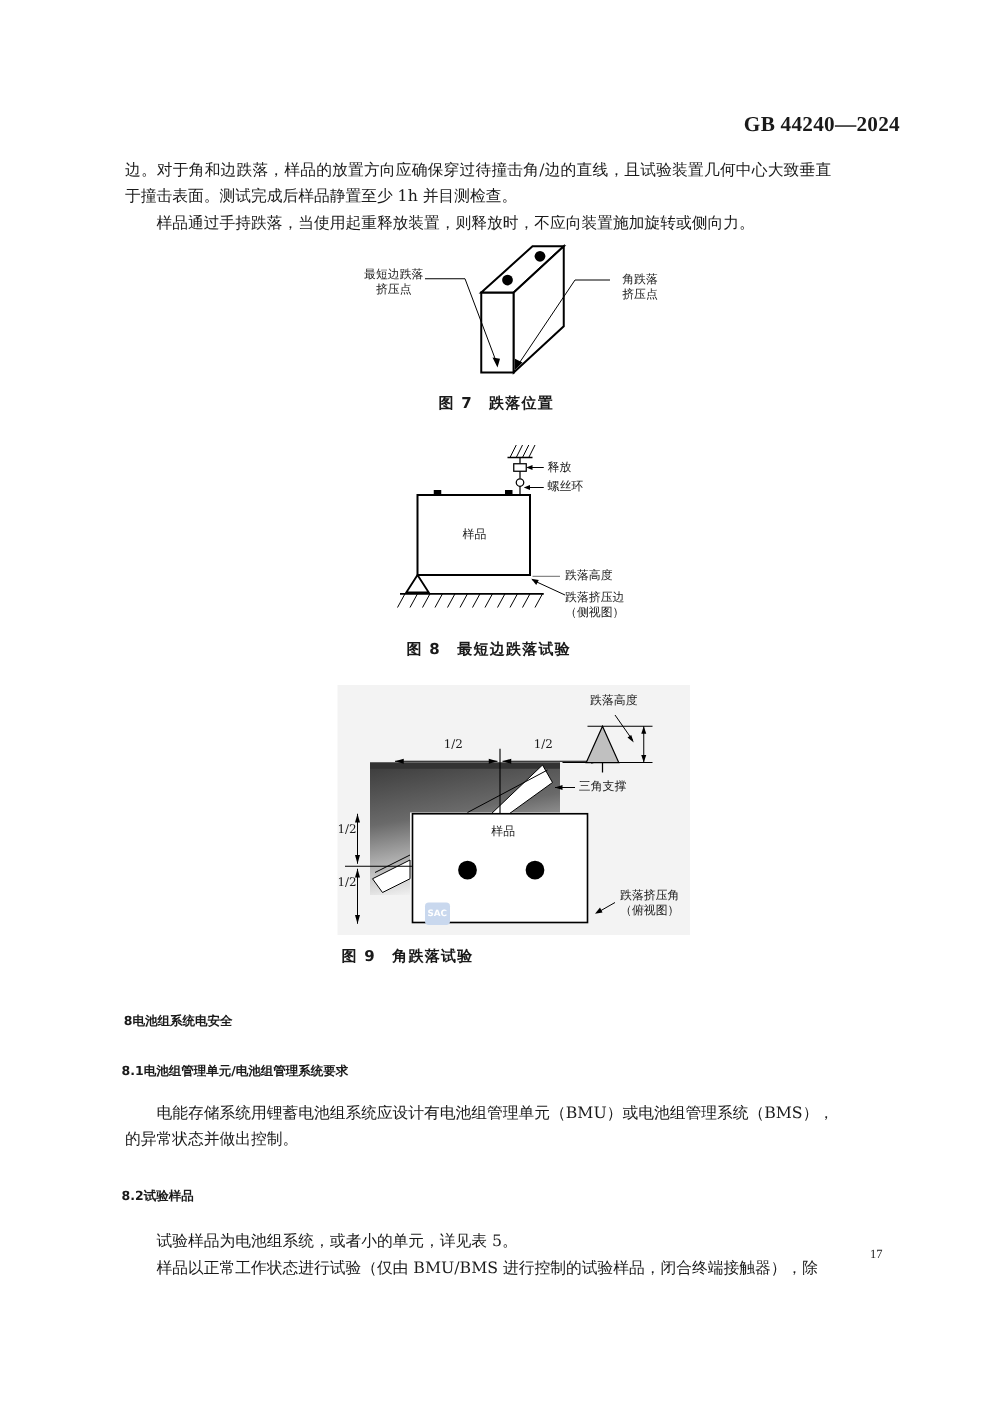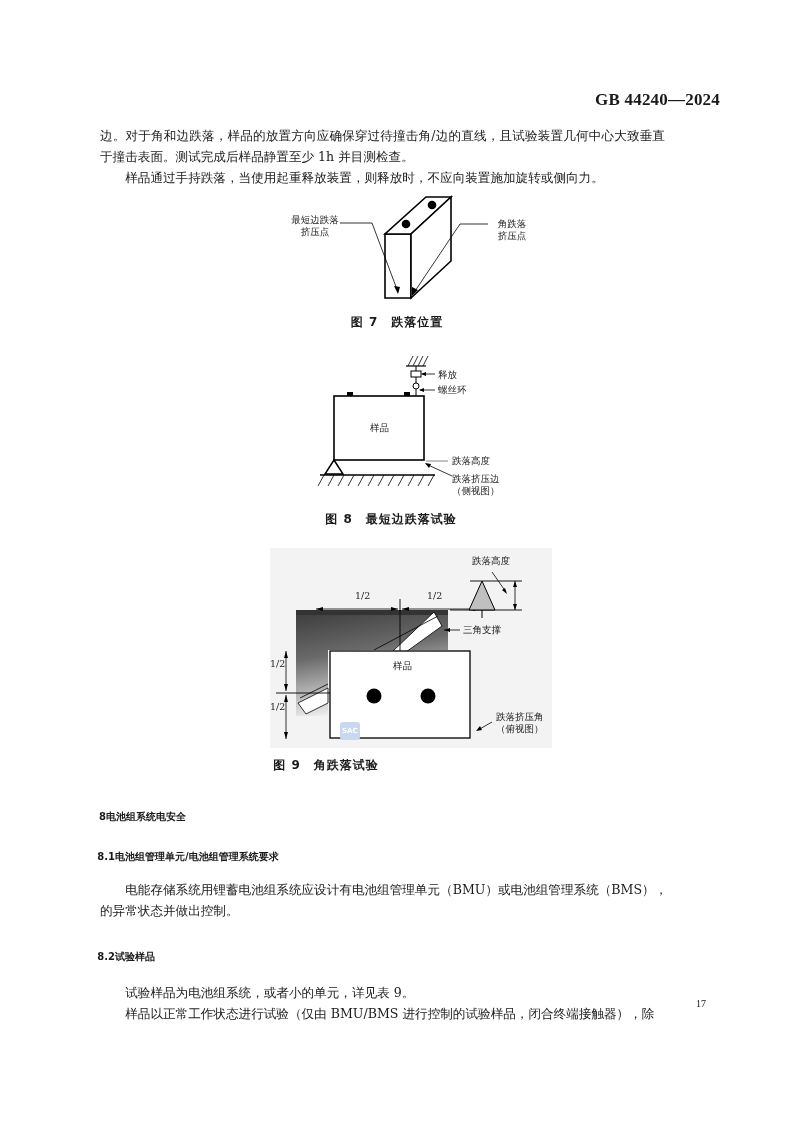--- a/index.html
+++ b/index.html
@@ -199,17 +199,17 @@
 </div>
 <div class="abs para" style="top:879px;">
   <p class="indent">电能存储系统用锂蓄电池组系统应设计有电池组管理单元（BMU）或电池组管理系统（BMS），</p>
   <p>的异常状态并做出控制。</p>
 </div>
 
 <div class="abs heading" style="top:950px;">
   <span class="num" style="width:31px;">8.2</span><span>试验样品</span>
 </div>
 <div class="abs para" style="top:982px;">
-  <p class="indent">试验样品为电池组系统，或者小的单元，详见表 9。</p>
+  <p class="indent">试验样品为电池组系统，或者小的单元，详见表 5。</p>
   <p class="indent">样品以正常工作状态进行试验（仅由 BMU/BMS 进行控制的试验样品，闭合终端接触器），除</p>
 </div>
 
 <div class="abs page-num">17</div>
 
 </body></html>

